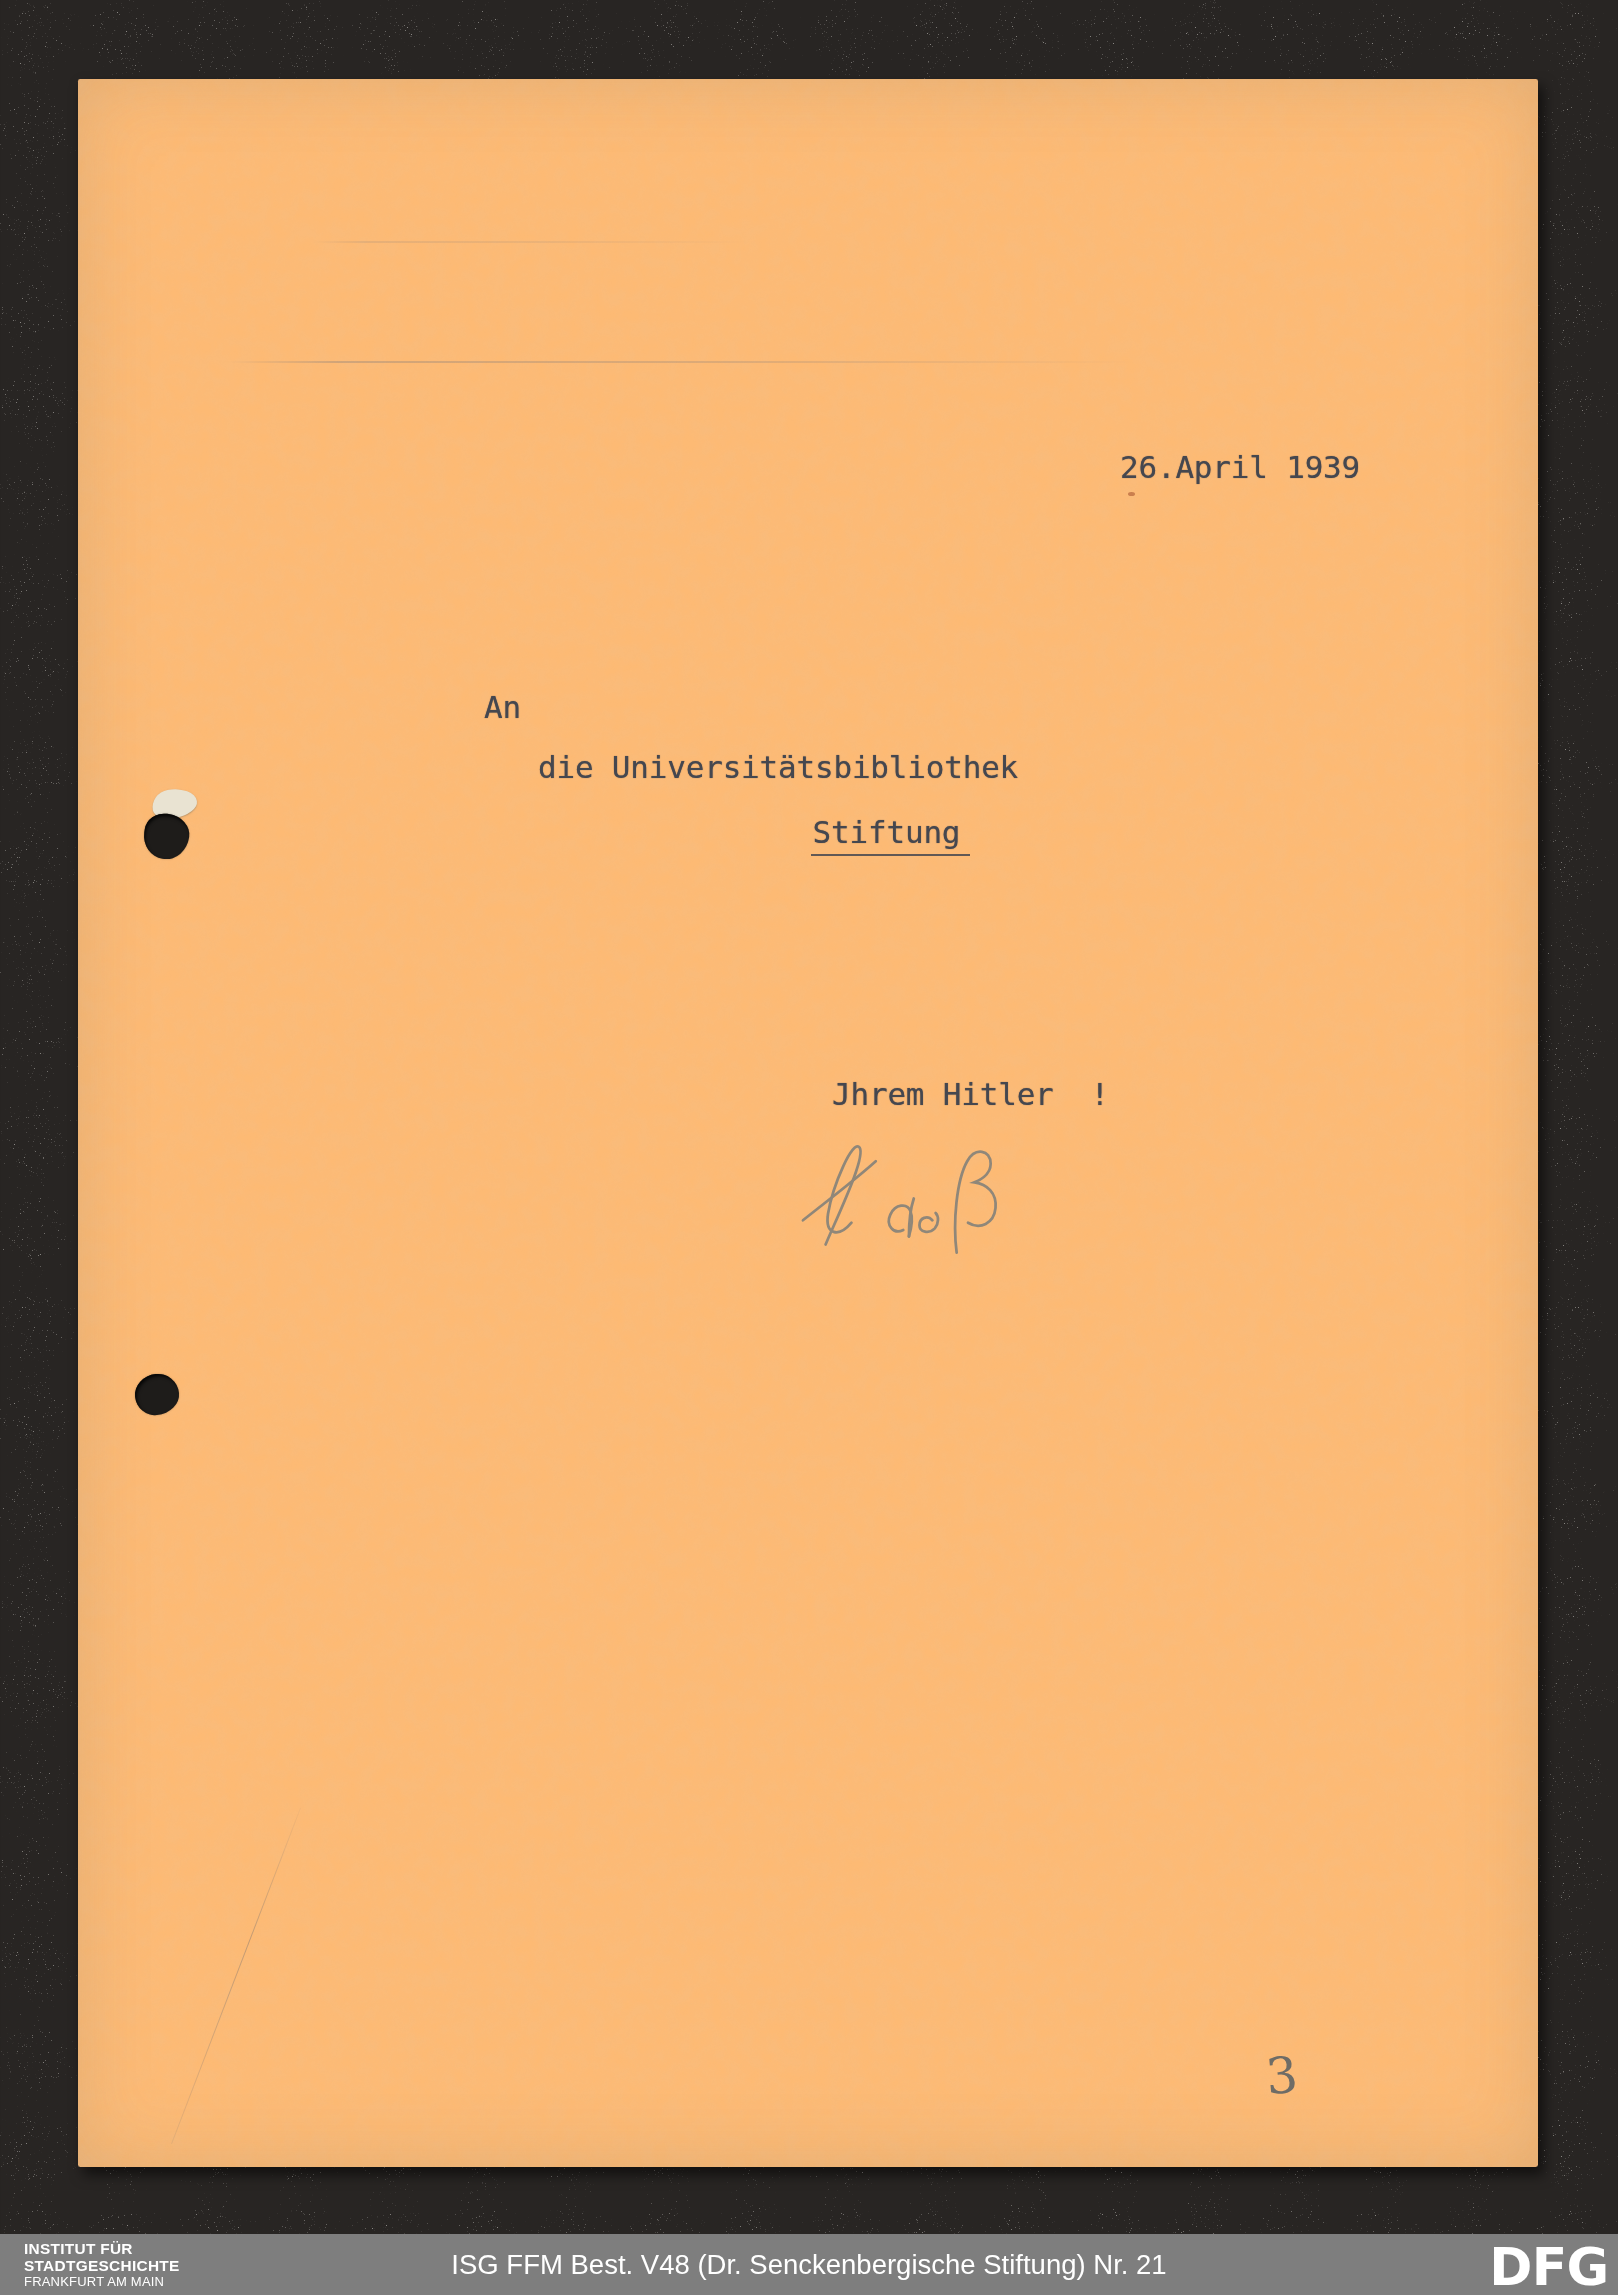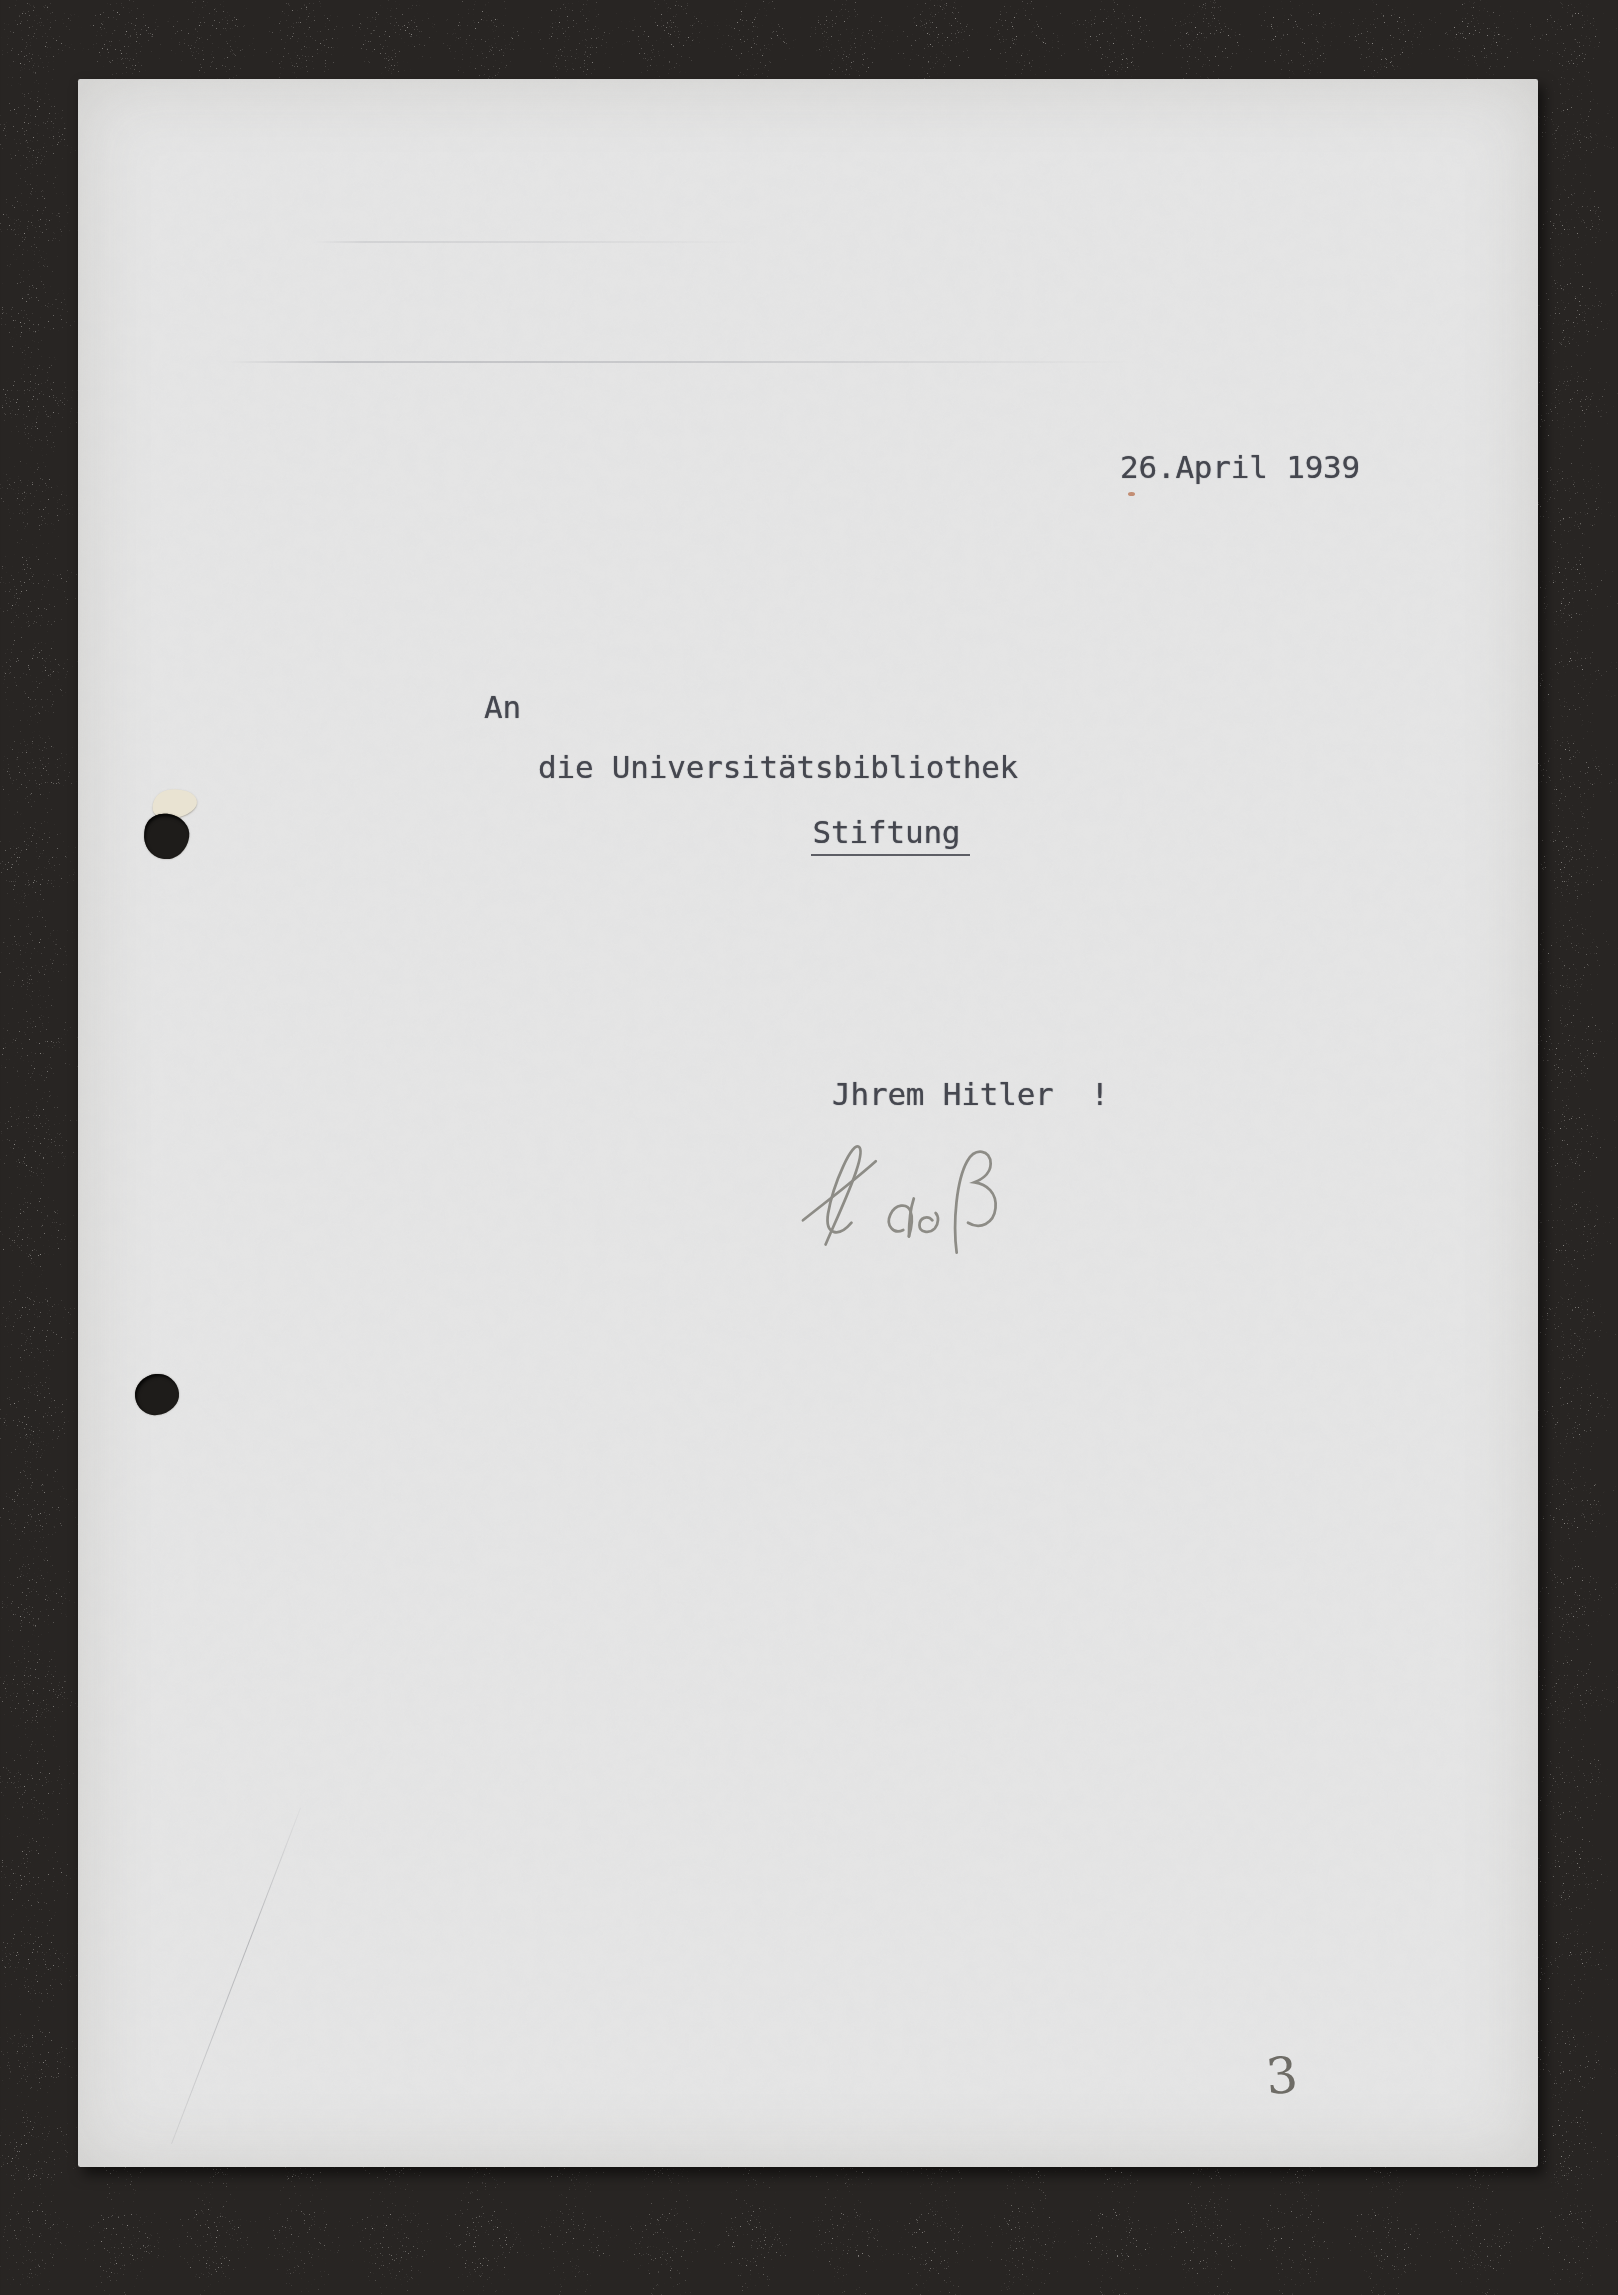--- a/index.html
+++ b/index.html
@@ -7,21 +7,21 @@
     width:1618px;height:2295px;overflow:hidden;position:relative;
     background:#282523;
     font-family:"Liberation Sans", sans-serif;
   }
   .stage{position:absolute;inset:0;}
   .bg-speckle{position:absolute;left:0;top:0;pointer-events:none;}
 
   
   .paper{
     position:absolute;left:78px;top:79px;width:1460px;height:2088px;
-    background:#e5e5e5;
+    background:#fdba74;
     border-radius:2.4px;
     box-shadow:5.7px 7.3px 13px rgba(0,0,0,0.55), inset 0 0 73px rgba(128,124,108,0.22);
   }
   .paper-noise{position:absolute;left:0;top:0;pointer-events:none;opacity:0.55;}
 
   
   .tw{
     position:absolute;
     font-family:"DejaVu Sans Mono", monospace;
     font-size:31px;line-height:34px;
@@ -156,15 +156,24 @@
         <path d="M140,142 C128,148 118,136 124,123 C130,110 145,108 149,119 C153,129 149,143 147,150"></path>
         <path d="M147,150 C147,138 148,118 153,103"></path>
         <path d="M176,130 C170,123 160,127 160,136 C160,145 172,147 179,140 C184,134 184,125 180,121"></path>
         <path d="M206,170 C201,132 206,80 219,57 C229,39 248,43 248,60 C248,74 233,81 228,83 C243,85 256,96 254,115 C252,134 235,142 220,133"></path>
       </g>
     </svg>
 
     <div class="pencil-num" style="left:1188px;top:1968px;">3</div>
   </div>
 
+  <div class="footer-bar">
+    <div class="institute">
+      <div class="ln b">INSTITUT FÜR</div>
+      <div class="ln b">STADTGESCHICHTE</div>
+      <div class="ln r">FRANKFURT AM MAIN</div>
+    </div>
+    <div class="reference">ISG FFM Best. V48 (Dr. Senckenbergische Stiftung) Nr. 21</div>
+    <div class="dfg">DFG</div>
+  </div>
 
 </div>
 
 
 </body></html>

